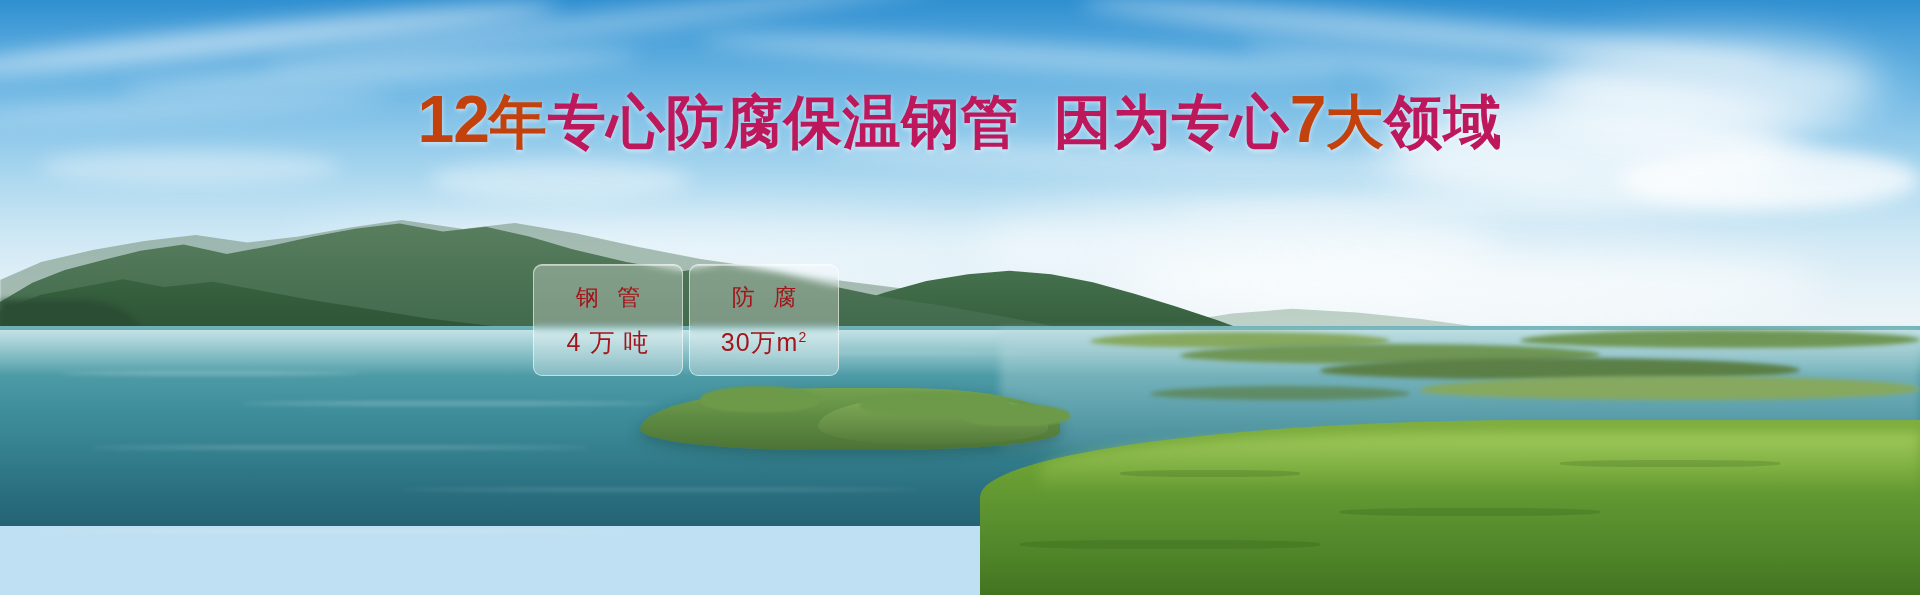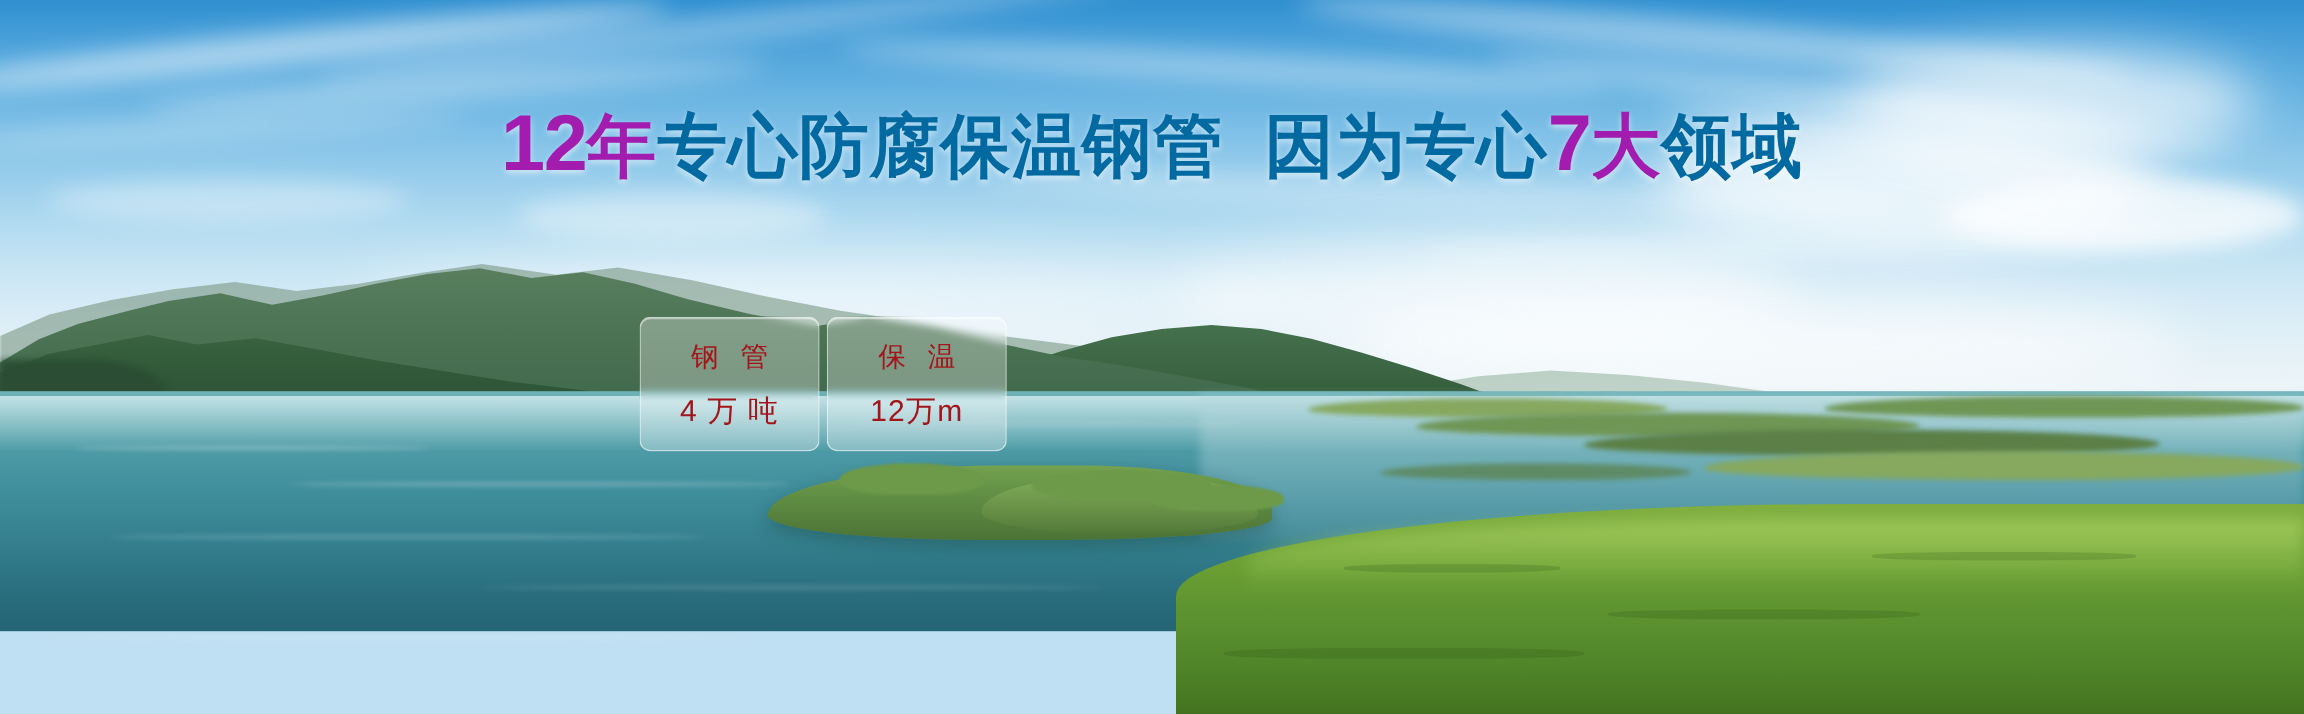--- a/index.html
+++ b/index.html
@@ -147,22 +147,22 @@
 
   
   .headline{
     position:absolute;left:0;top:86px;width:1920px;
     text-align:center;
     font-size:58px;font-weight:bold;
     letter-spacing:1px;line-height:1;
     white-space:nowrap;
     text-shadow:0 2px 5px rgba(255,255,255,.55);
   }
-  .hl-red{color:#a21caf;}
-  .hl-dark{color:#0369a1;}
+  .hl-red{color:#c2410c;}
+  .hl-dark{color:#be185d;}
   .hl-num{font-size:66px;letter-spacing:-1px;}
   .hl-gap{display:inline-block;width:34px;}
 
   .subpill{
     position:absolute;left:50%;top:170px;transform:translateX(-50%);
     padding:9px 34px 11px;
     border:1.6px solid #4a5a60;
     border-radius:26px;
     font-size:25px;color:#22282c;letter-spacing:2px;
     white-space:nowrap;
@@ -265,21 +265,21 @@
   </div>
 
 
   <div class="cards">
 
     <div class="card">
       <div class="card-label">钢 管</div>
       <div class="card-value"><span>4 万 吨</span></div>
     </div>
 
-
     <div class="card">
-      <div class="card-label">保 温</div>
-      <div class="card-value"><span>12万m</span></div>
+      <div class="card-label">防 腐</div>
+      <div class="card-value"><span>30万m</span><sup>2</sup></div>
     </div>
 
+
   </div>
 
 </div>
 
 </body></html>

